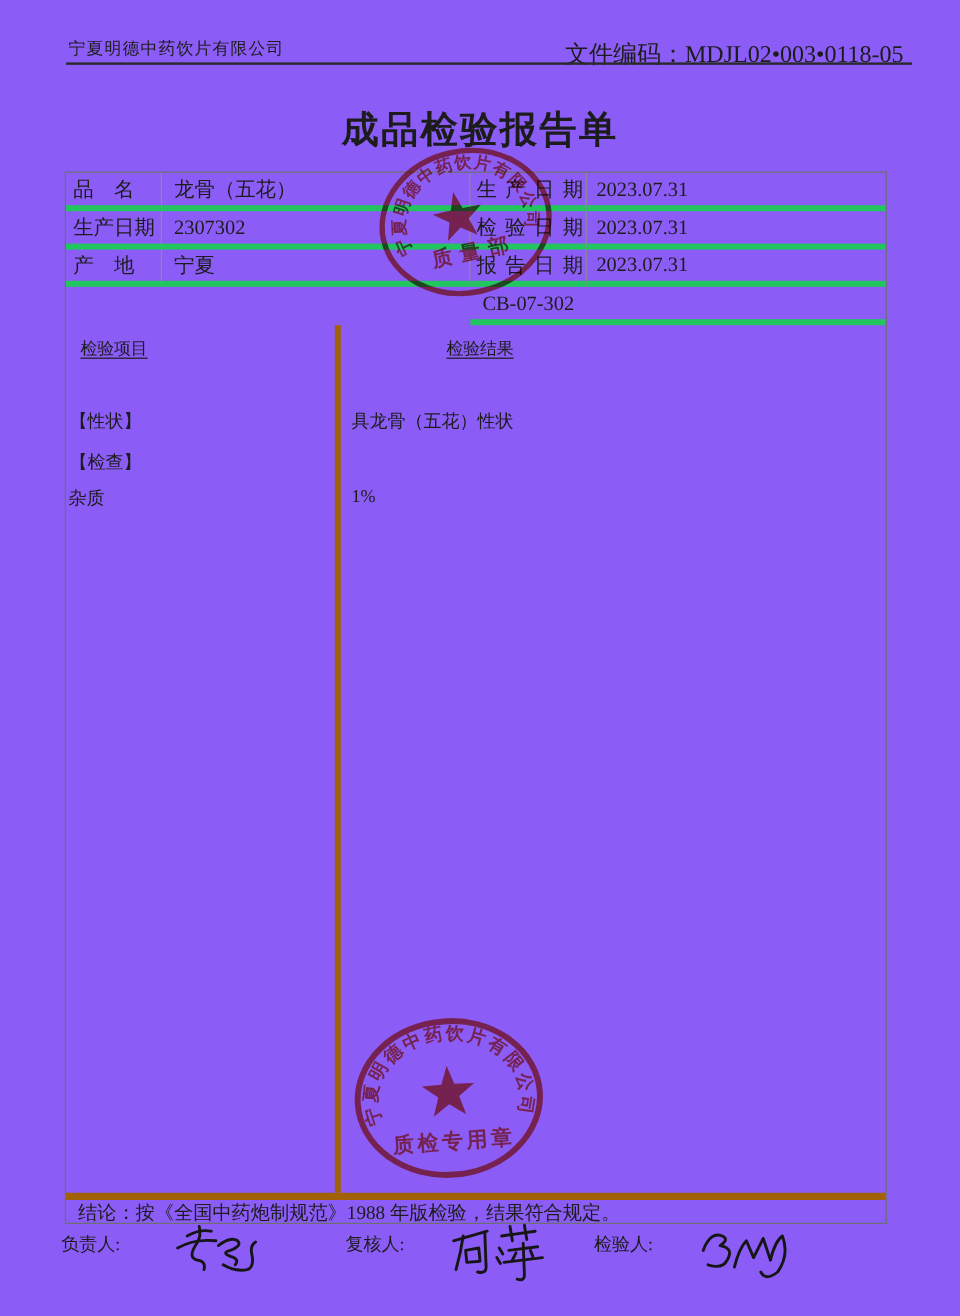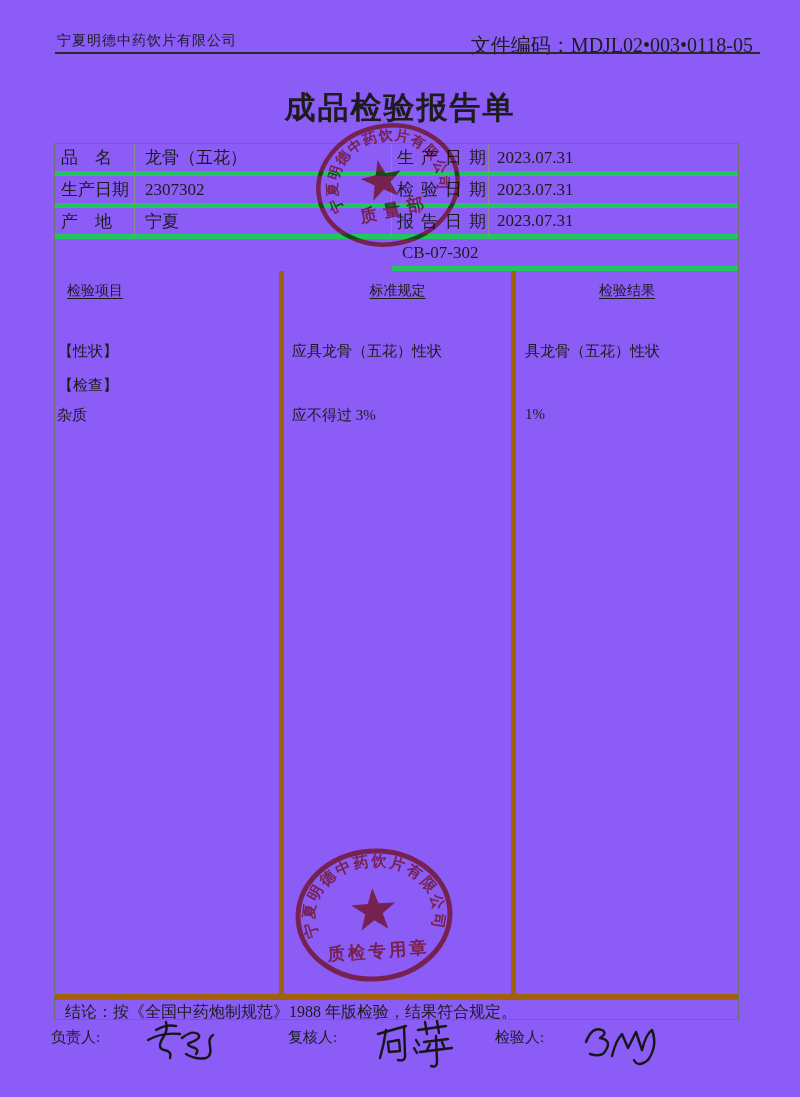--- a/index.html
+++ b/index.html
@@ -81,25 +81,20 @@
       <div class="cell val span34 lastcol">CB-07-302</div>
     </div>
 
     <div class="results">
       <div class="rcol">
         <div class="ritem rhead" style="top:11px; left:12px;">检验项目</div>
         <div class="ritem" style="top:71px; left:3px;">【性状】</div>
         <div class="ritem" style="top:105px; left:3px;">【检查】</div>
         <div class="ritem" style="top:135px; left:2px;">杂质</div>
       </div>
-      <div class="rcol">
-        <div class="ritem rhead center" style="top:11px;">标准规定</div>
-        <div class="ritem" style="top:71px; left:8px;">应具龙骨（五花）性状</div>
-        <div class="ritem" style="top:135px; left:8px;">应不得过 3%</div>
-      </div>
       <div class="rcol lastcol">
         <div class="ritem rhead center" style="top:11px;">检验结果</div>
         <div class="ritem" style="top:71px; left:9px;">具龙骨（五花）性状</div>
         <div class="ritem" style="top:135px; left:9px;">1%</div>
       </div>
     </div>
 
     <div class="conclusion">结论：按《全国中药炮制规范》1988 年版检验，结果符合规定。</div>
   </div>
 

